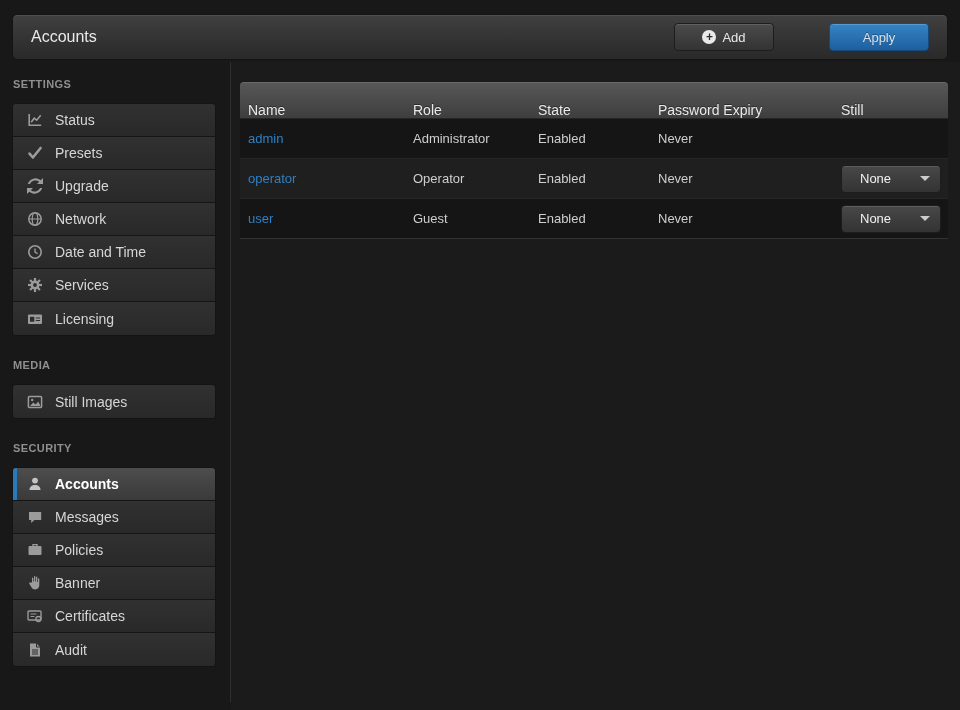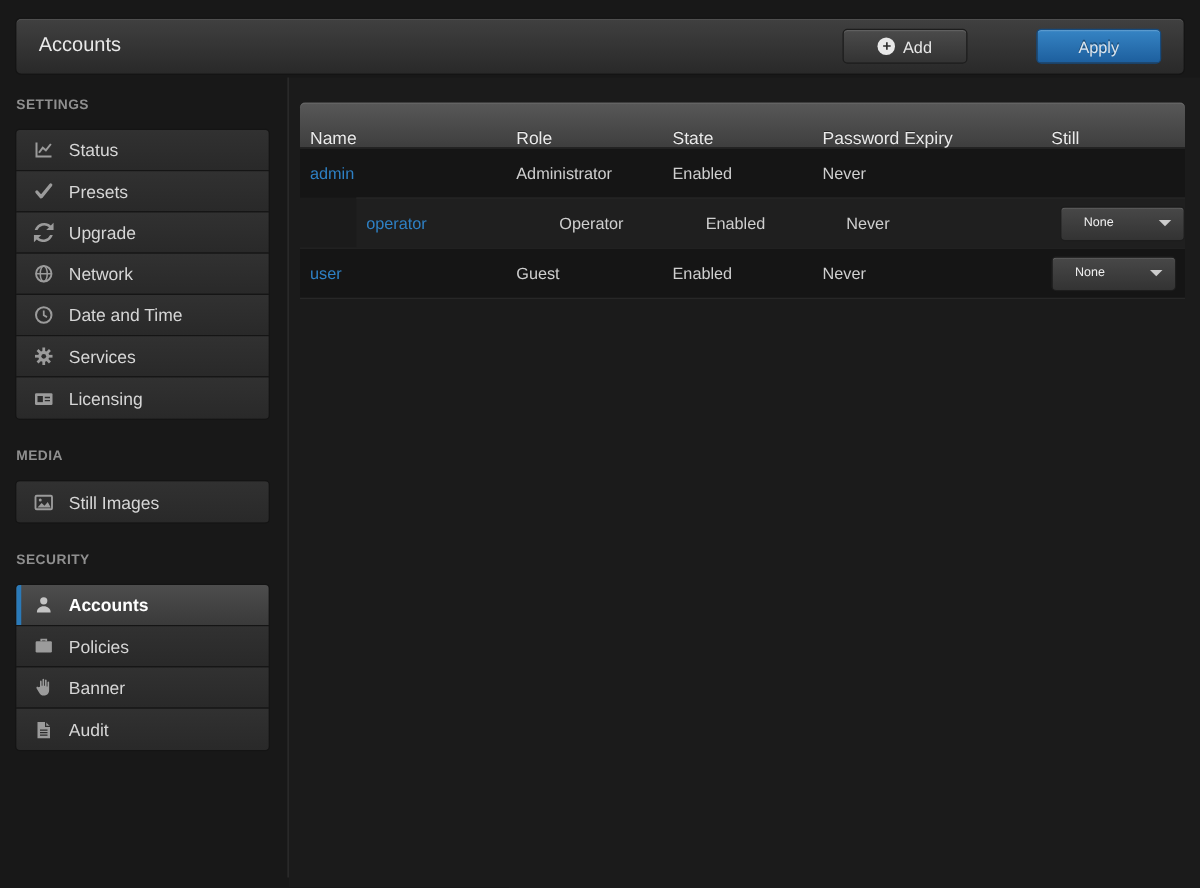--- a/index.html
+++ b/index.html
@@ -95,34 +95,34 @@
     color:#eaeaea; font-size:14px;
     text-shadow:0 -1px 0 rgba(0,0,0,.4);
   }
   .trow {
     display:flex; height:40px; align-items:center;
     font-size:13px; color:#cfcfcf;
     border-top:1px solid #262626;
   }
   .trow:first-of-type { border-top:none; }
   .trow.odd  { background:#151515; }
-  .trow.even { background:#1f1f1f;margin-left:45px; }
+  .trow.even { background:#1f1f1f; }
   .col-name   { width:165px; padding-left:8px; }
   .col-role   { width:125px; padding-left:8px; }
   .col-state  { width:120px; padding-left:8px; }
   .col-expiry { width:185px; padding-left:8px; }
   .col-action { width:113px; padding-left:6px; }
   .user-link { color:#2e80c4; cursor:pointer; text-decoration:none; }
   .dropdown {
     width:100px; height:28px; border-radius:4px;
     background:linear-gradient(#484848,#333333);
     border:1px solid #1d1d1d;
     box-shadow:inset 0 1px 0 rgba(255,255,255,.12);
     display:flex; align-items:center;
-    color:#f0f0f0; font-size:10px;
+    color:#f0f0f0; font-size:13px;
     padding:0 10px 0 18px; cursor:pointer;
   }
   .dropdown .dd-label { flex:1; text-align:left; }
   .caret-down {
     width:0; height:0;
     border-left:5px solid transparent; border-right:5px solid transparent;
     border-top:5px solid #cccccc;
   }
   svg { display:block; }
 </style>
@@ -245,33 +245,51 @@
           <svg viewBox="0 0 16 16" width="16" height="16">
               <circle cx="8" cy="4.6" r="2.9" fill="#c4c4c4"></circle>
               <path d="M2.5 14c0-3.2 2.4-5 5.5-5s5.5 1.8 5.5 5z" fill="#c4c4c4"></path>
             </svg>
         </span>
         <span>Accounts</span>
       </div>
       <div class="nav-item">
         <span class="nicon">
           <svg viewBox="0 0 16 16" width="16" height="16">
+              <path d="M2 3h12.2v8H7.4l-3.2 3v-3H2z" fill="#9b9b9b"></path>
+            </svg>
+        </span>
+        <span>Messages</span>
+      </div>
+      <div class="nav-item">
+        <span class="nicon">
+          <svg viewBox="0 0 16 16" width="16" height="16">
               <path d="M6 4V2.6h4V4" fill="none" stroke="#9b9b9b" stroke-width="1.4"></path>
               <rect x="1.5" y="4" width="13" height="9" rx="1" fill="#9b9b9b"></rect>
             </svg>
         </span>
         <span>Policies</span>
       </div>
       <div class="nav-item">
         <span class="nicon">
           <svg viewBox="0 0 16 16" width="16" height="16">
               <path d="M5 7.3V3.1c0-.9 1.3-.9 1.3 0v3.4h.7V1.6c0-.9 1.3-.9 1.3 0v4.9H9V2.2c0-.9 1.3-.9 1.3 0v4.9h.7V3.8c0-.9 1.3-.9 1.3 0v6.2c0 2.7-1.6 4.4-4.1 4.4-2.2 0-3.2-1-4.2-2.9L2.2 8.6c-.5-.9.8-1.7 1.5-.8z" fill="#9b9b9b"></path>
             </svg>
         </span>
         <span>Banner</span>
+      </div>
+      <div class="nav-item">
+        <span class="nicon">
+          <svg viewBox="0 0 16 16" width="16" height="16">
+              <rect x="1" y="3" width="13" height="9" rx="1" fill="none" stroke="#9b9b9b" stroke-width="1.4"></rect>
+              <circle cx="11.4" cy="11" r="2.5" fill="none" stroke="#9b9b9b" stroke-width="1.3"></circle>
+              <path d="M3.5 6h6M3.5 8.5h4" stroke="#9b9b9b" stroke-width="1"></path>
+            </svg>
+        </span>
+        <span>Certificates</span>
       </div>
       <div class="nav-item">
         <span class="nicon">
           <svg viewBox="0 0 16 16" width="16" height="16">
               <path d="M3 1.5h6.5L13 5v9.5H3z" fill="#9b9b9b"></path>
               <path d="M9.5 1.5V5H13" fill="none" stroke="#2c2c2c" stroke-width="1"></path>
               <path d="M5 8h6M5 10h6M5 12h6" stroke="#2c2c2c" stroke-width="1"></path>
             </svg>
         </span>
         <span>Audit</span>

